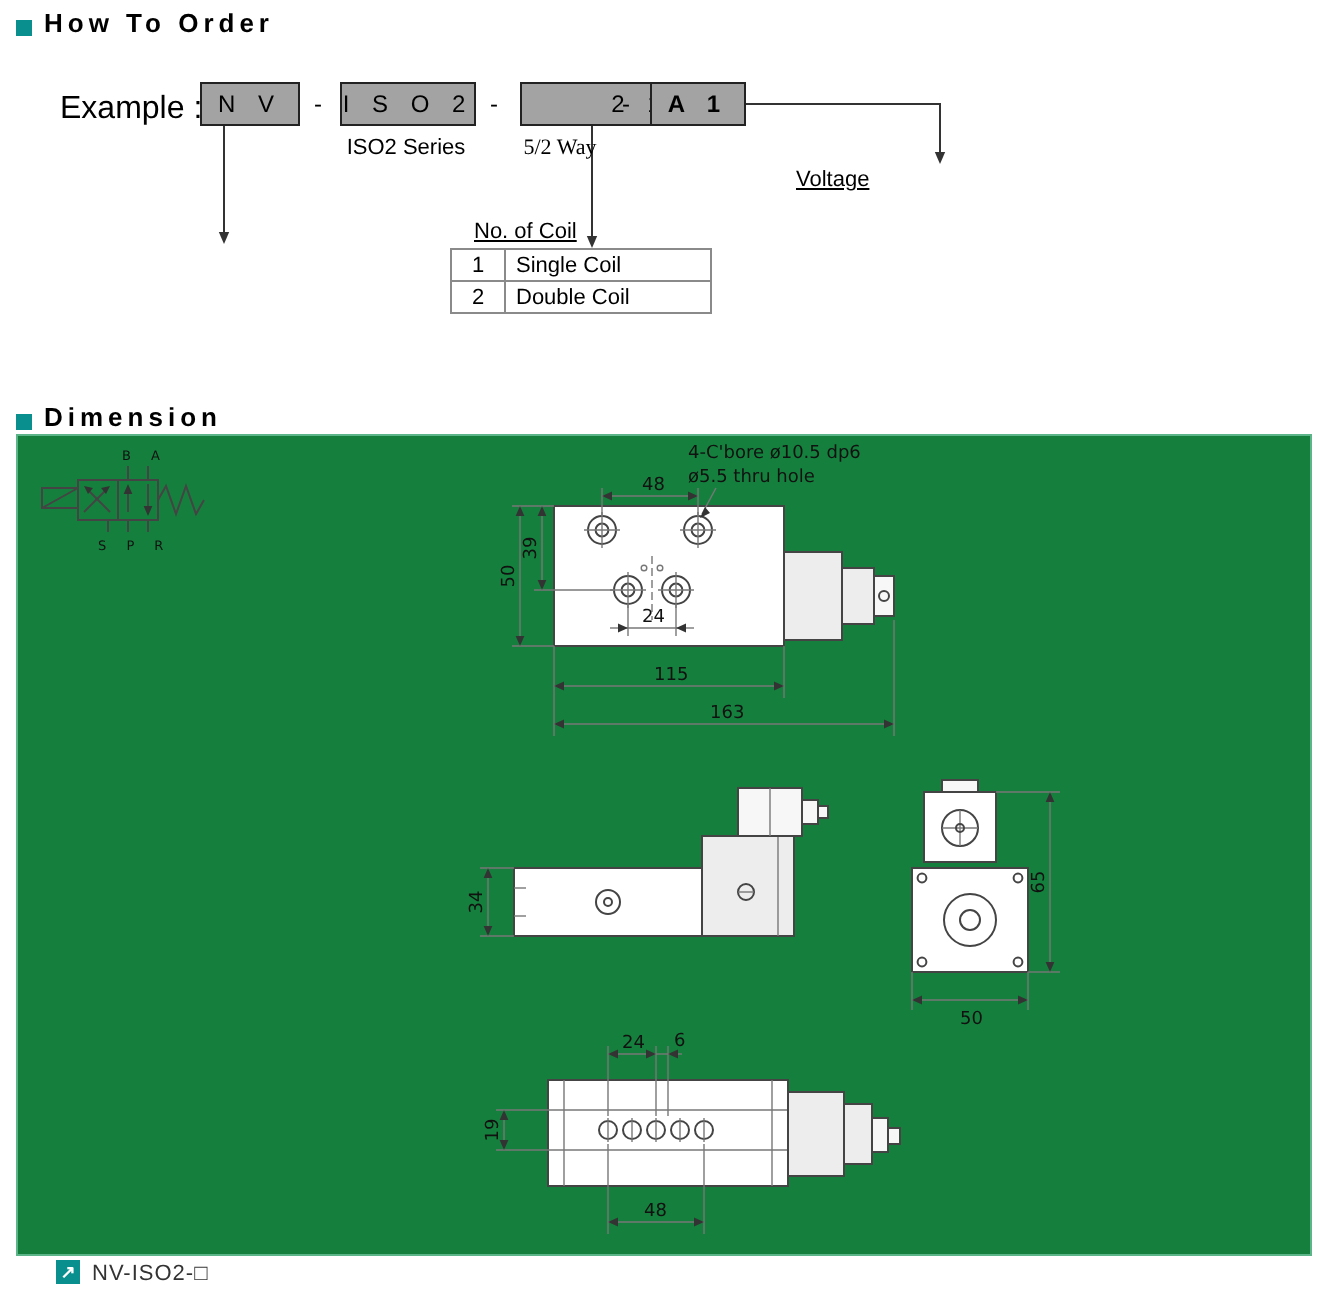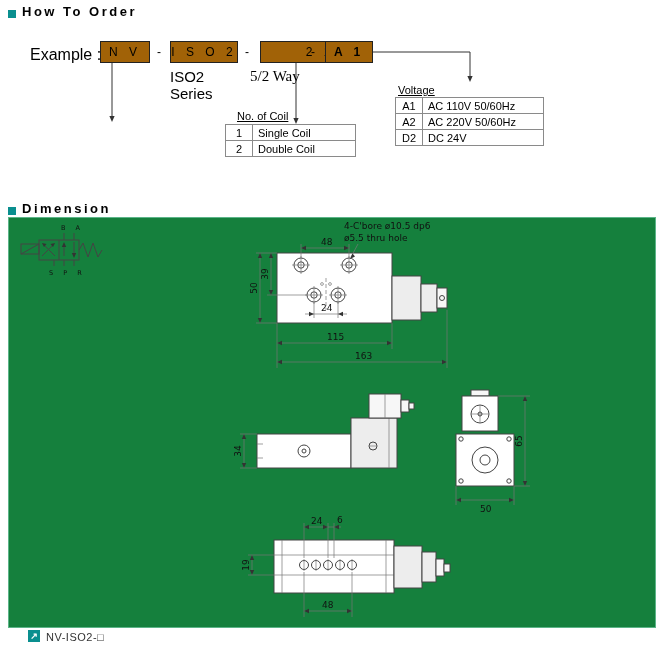--- a/index.html
+++ b/index.html
@@ -4,25 +4,25 @@
 <style>
   html,body { margin:0; padding:0; background:#ffffff; }
   .page {
     position:relative; width:663px; height:645px; overflow:hidden;
     font-family:"Liberation Sans", sans-serif; color:#000; background:#fff;
   }
   .bullet { position:absolute; width:8px; height:8px; background:#0a8f8f; }
   .sec-title { position:absolute; font-size:13px; font-weight:bold; letter-spacing:2.5px; color:#000; }
   .example-label { position:absolute; font-size:16px; }
   .code-box {
-    position:absolute; height:20px; border:1px solid #222; background:#a16207;
+    position:absolute; height:20px; border:1px solid #222; background:#a3a3a3;
     text-align:center; line-height:20px; font-size:12px; letter-spacing:4px;
   }
   .dash { position:absolute; font-size:12px; width:14px; text-align:center; }
-  .sub-label { position:absolute; font-size:15px; }
+  .sub-label { position:absolute; font-size:11px; text-align:center; }
   .brand { position:absolute; font-size:11px; text-align:center; line-height:17px; }
   .tbl-title { position:absolute; font-size:11px;text-decoration:underline; }
   table.mini-table { position:absolute; border-collapse:collapse; font-size:11px; background:#fff; }
   table.mini-table td { border:1px solid #8a8a8a; padding:0 5px; height:15px; }
   table.mini-table td.code { width:22px; text-align:center; padding:0 2px; }
   table.mini-table td.desc { text-align:left; }
   .conn-svg { position:absolute; left:0; top:0; pointer-events:none; }
   .conn-svg path, .conn-svg line { stroke:#333; stroke-width:1; fill:none; }
   .arr { fill:#333; stroke:none; }
   .dim-box { position:absolute; left:8px; top:217px; width:646px; height:409px; border:1px solid #5cb589; background:#15803d; }
@@ -80,36 +80,20 @@
         <td class="desc" style="width:92px;">Single Coil</td>
       </tr>
       <tr>
         <td class="code">2</td>
         <td class="desc">Double Coil</td>
       </tr>
     </tbody>
   </table>
 
   <span class="tbl-title" style="left:398px; top:84px;">Voltage</span>
-  <table class="mini-table" style="left:395px; top:97px;">
-    <tbody>
-      <tr>
-        <td class="code">A1</td>
-        <td class="desc" style="width:110px;">AC 110V 50/60Hz</td>
-      </tr>
-      <tr>
-        <td class="code">A2</td>
-        <td class="desc">AC 220V 50/60Hz</td>
-      </tr>
-      <tr>
-        <td class="code">D2</td>
-        <td class="desc">DC 24V</td>
-      </tr>
-    </tbody>
-  </table>
 
   <span class="bullet" style="left:8px; top:207px;"></span>
   <span class="sec-title" style="left:22px; top:201px;">Dimension</span>
 
   <div class="dim-box">
     <svg class="dim-svg" width="644" height="407" viewBox="0 0 644 407">
 
       <g>
         <text class="sym" x="52" y="12">B A</text>
         <line x1="55" y1="15" x2="55" y2="22"></line>

